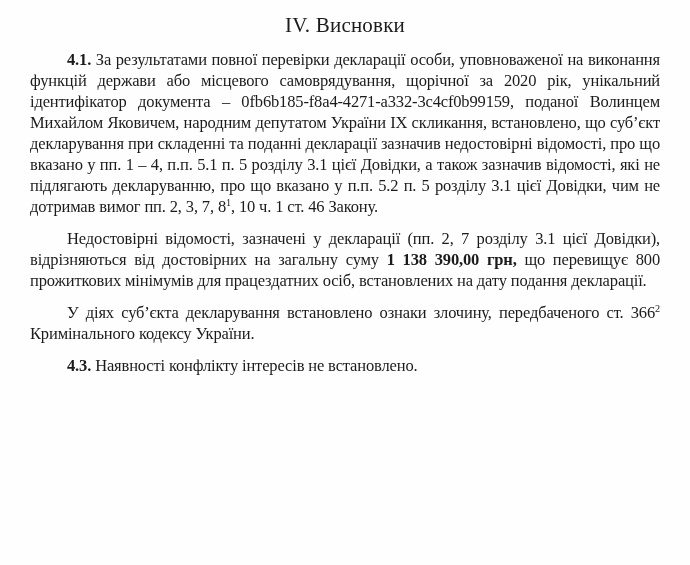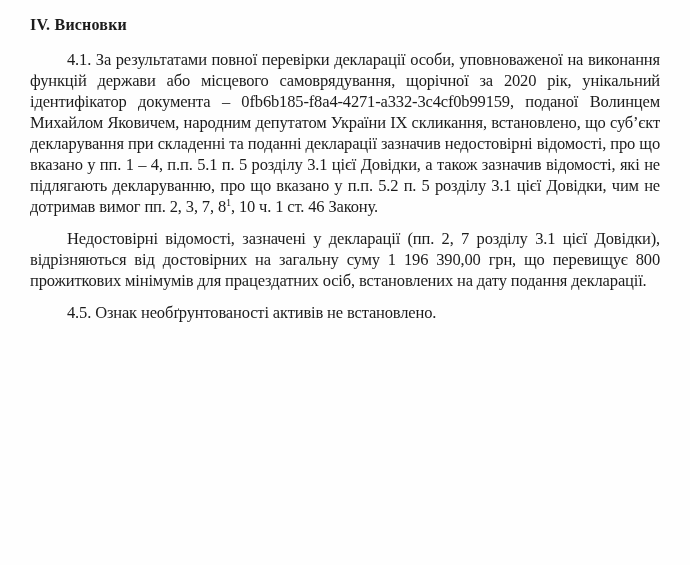--- a/index.html
+++ b/index.html
@@ -15,46 +15,47 @@
     overflow: hidden;
   }
   .page {
     box-sizing: border-box;
     width: 690px;
     height: 565px;
     padding: 14px 30px 0 30px;
     background: #fefefe;
   }
   .section-title {
-    text-align: left;
-    font-weight: 700;
-    font-size: 16px;
+    text-align: center;
+    font-weight: 400;
+    font-size: 21px;
     line-height: 22px;
     margin: 0 0 13px 0;
     letter-spacing: 0.2px;
   }
   .body-text p.para {
     font-size: 16.5px;
     line-height: 21px;
     text-align: justify;
     text-indent: 37px;
     margin: 0 0 11px 0;
     letter-spacing: -0.15px;
   }
   .para .bold {
-    font-weight: 400;
+    font-weight: 700;
   }
   .para sup {
     font-size: 0.62em;
     line-height: 0;
   }
 </style>
 </head>
 <body>
 
 <div class="page">
   <h1 class="section-title">IV. Висновки</h1>
   <div class="body-text">
       <p class="para"><span class="bold">4.1.</span><span> За результатами повної перевірки декларації особи, уповноваженої на виконання функцій держави або місцевого самоврядування, щорічної за 2020 рік, унікальний ідентифікатор документа – 0fb6b185-f8a4-4271-a332-3c4cf0b99159, поданої Волинцем Михайлом Яковичем, народним депутатом України IX скликання, встановлено, що суб’єкт декларування при складенні та поданні декларації зазначив недостовірні відомості, про що вказано у пп. 1 – 4, п.п. 5.1 п. 5 розділу 3.1 цієї Довідки, а також зазначив відомості, які не підлягають декларуванню, про що вказано у п.п. 5.2 п. 5 розділу 3.1 цієї Довідки, чим не дотримав вимог пп. 2, 3, 7, 8</span><sup>1</sup><span>, 10 ч. 1 ст. 46  Закону.</span></p>
-      <p class="para"><span>Недостовірні відомості, зазначені у декларації (пп. 2, 7 розділу 3.1 цієї Довідки), відрізняються від достовірних на загальну суму </span><span class="bold">1 196 390,00 грн,</span><span> що перевищує 800 прожиткових мінімумів для працездатних осіб, встановлених на дату подання декларації.</span></p>
-      <p class="para"><span class="bold">4.5.</span><span> Ознак необґрунтованості активів не встановлено.</span></p>
+      <p class="para"><span>Недостовірні відомості, зазначені у декларації (пп. 2, 7 розділу 3.1 цієї Довідки), відрізняються від достовірних на загальну суму </span><span class="bold">1 138 390,00 грн,</span><span> що перевищує 800 прожиткових мінімумів для працездатних осіб, встановлених на дату подання декларації.</span></p>
+      <p class="para"><span>У діях суб’єкта декларування встановлено ознаки злочину, передбаченого ст. 366</span><sup>2</sup><span> Кримінального кодексу України.</span></p>
+      <p class="para"><span class="bold">4.3.</span><span> Наявності конфлікту інтересів не встановлено.</span></p>
     </div>
 </div>
 
 </body></html>

